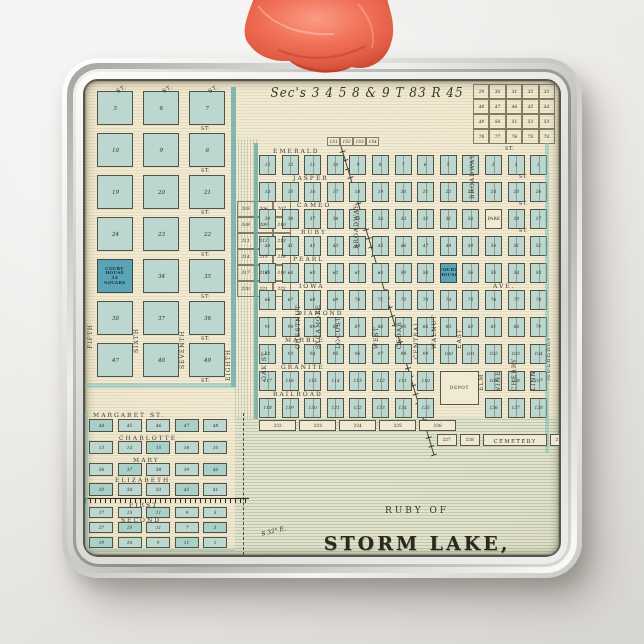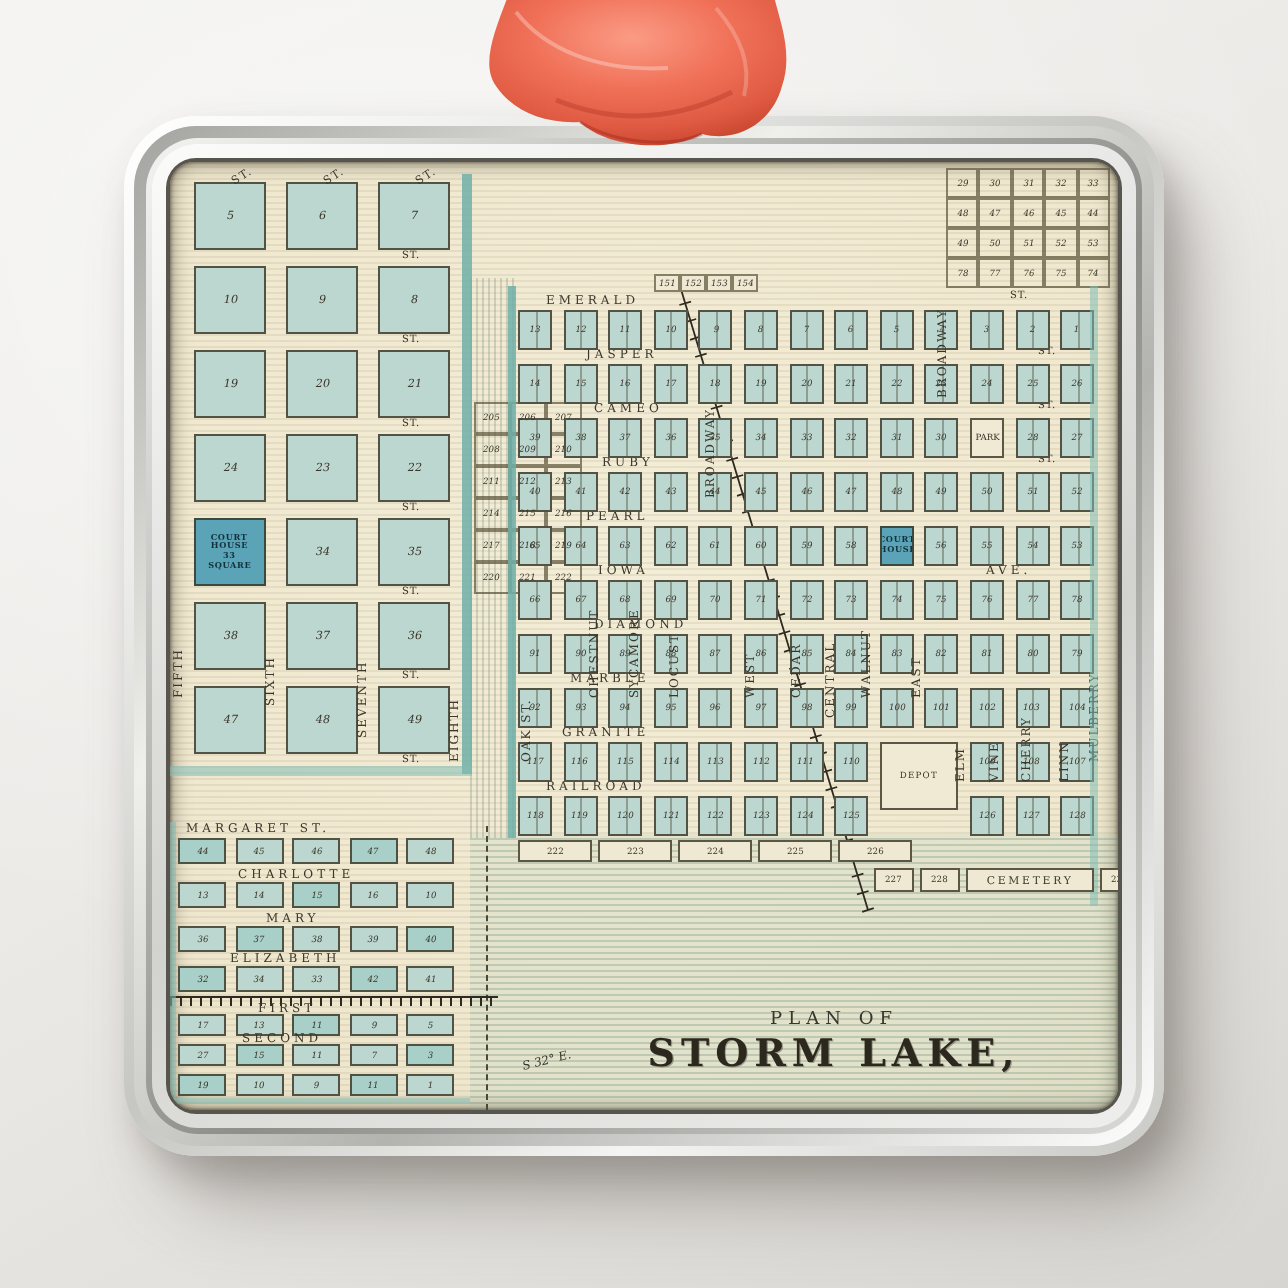--- a/index.html
+++ b/index.html
@@ -100,23 +100,24 @@
   <div class="ornament">
     <div class="frame2"></div>
     <div class="frame3"></div>
     <div class="frame4"></div>
     <div class="map-well"></div>
 
     <div class="map" id="map">
       <div class="tint-bottom"></div>
       <div class="hatch-v"></div>
 
-
-      <div class="lbl title1" style="left:242px;top:424px;">PLAN OF</div>
-      <div class="lbl title2" style="left:202px;top:435px;">STORM LAKE,</div>
+      <div class="lbl hdr1" style="left:152px;top:5px;">Sec's 3 4 5 8 &amp; 9 T 83 R 45</div>
+
+      <div class="lbl title1" style="left:242px;top:424px;">RUBY OF</div>
+      <div class="lbl title2" style="left:202px;top:451px;">STORM LAKE,</div>
 
       <div class="dash-v"></div>
       <div class="rail-h"></div>
       <div class="lbl hand" style="left:176px;top:446px;">S 32° E.</div>
 
       <svg class="rr" id="rr">
         <path id="rrpath" d="M255,62 L349,374 M257.9,61.1 L252.1,62.9 M260.5,69.8 L254.7,71.5 M263.1,78.5 L257.3,80.2 M265.7,87.1 L260.0,88.9 M268.3,95.8 L262.6,97.5 M270.9,104.5 L265.2,106.2 M273.5,113.1 L267.8,114.9 M276.2,121.8 L270.4,123.5 M278.8,130.5 L273.0,132.2 M281.4,139.1 L275.6,140.9 M284.0,147.8 L278.2,149.5 M286.6,156.5 L280.8,158.2 M289.2,165.1 L283.5,166.9 M291.8,173.8 L286.1,175.5 M294.4,182.5 L288.7,184.2 M297.0,191.1 L291.3,192.9 M299.7,199.8 L293.9,201.5 M302.3,208.5 L296.5,210.2 M304.9,217.1 L299.1,218.9 M307.5,225.8 L301.7,227.5 M310.1,234.5 L304.3,236.2 M312.7,243.1 L307.0,244.9 M315.3,251.8 L309.6,253.5 M317.9,260.5 L312.2,262.2 M320.5,269.1 L314.8,270.9 M323.2,277.8 L317.4,279.5 M325.8,286.5 L320.0,288.2 M328.4,295.1 L322.6,296.9 M331.0,303.8 L325.2,305.5 M333.6,312.5 L327.8,314.2 M336.2,321.1 L330.5,322.9 M338.8,329.8 L333.1,331.5 M341.4,338.5 L335.7,340.2 M344.0,347.1 L338.3,348.9 M346.7,355.8 L340.9,357.5 M349.3,364.5 L343.5,366.2 M351.9,373.1 L346.1,374.9" stroke="#2e2a20" stroke-width="0.9" fill="none"></path>
       </svg>
     <div class="cell" style="left: 388px; top: 3px; width: 16.4px; height: 15px;">
           <span class="n sm">29</span>

